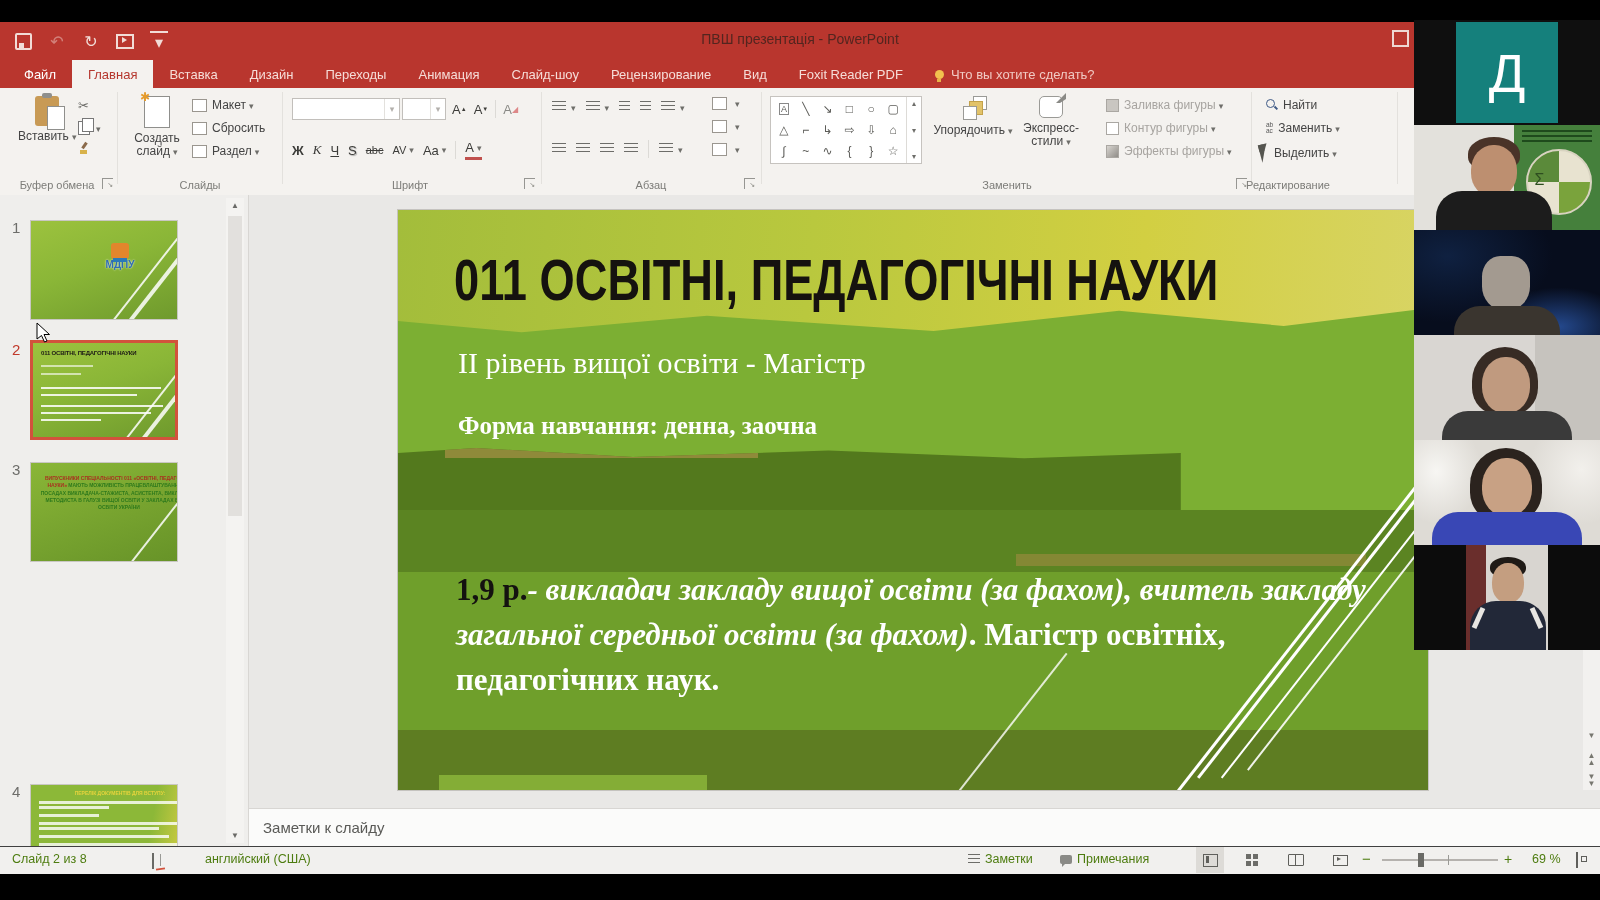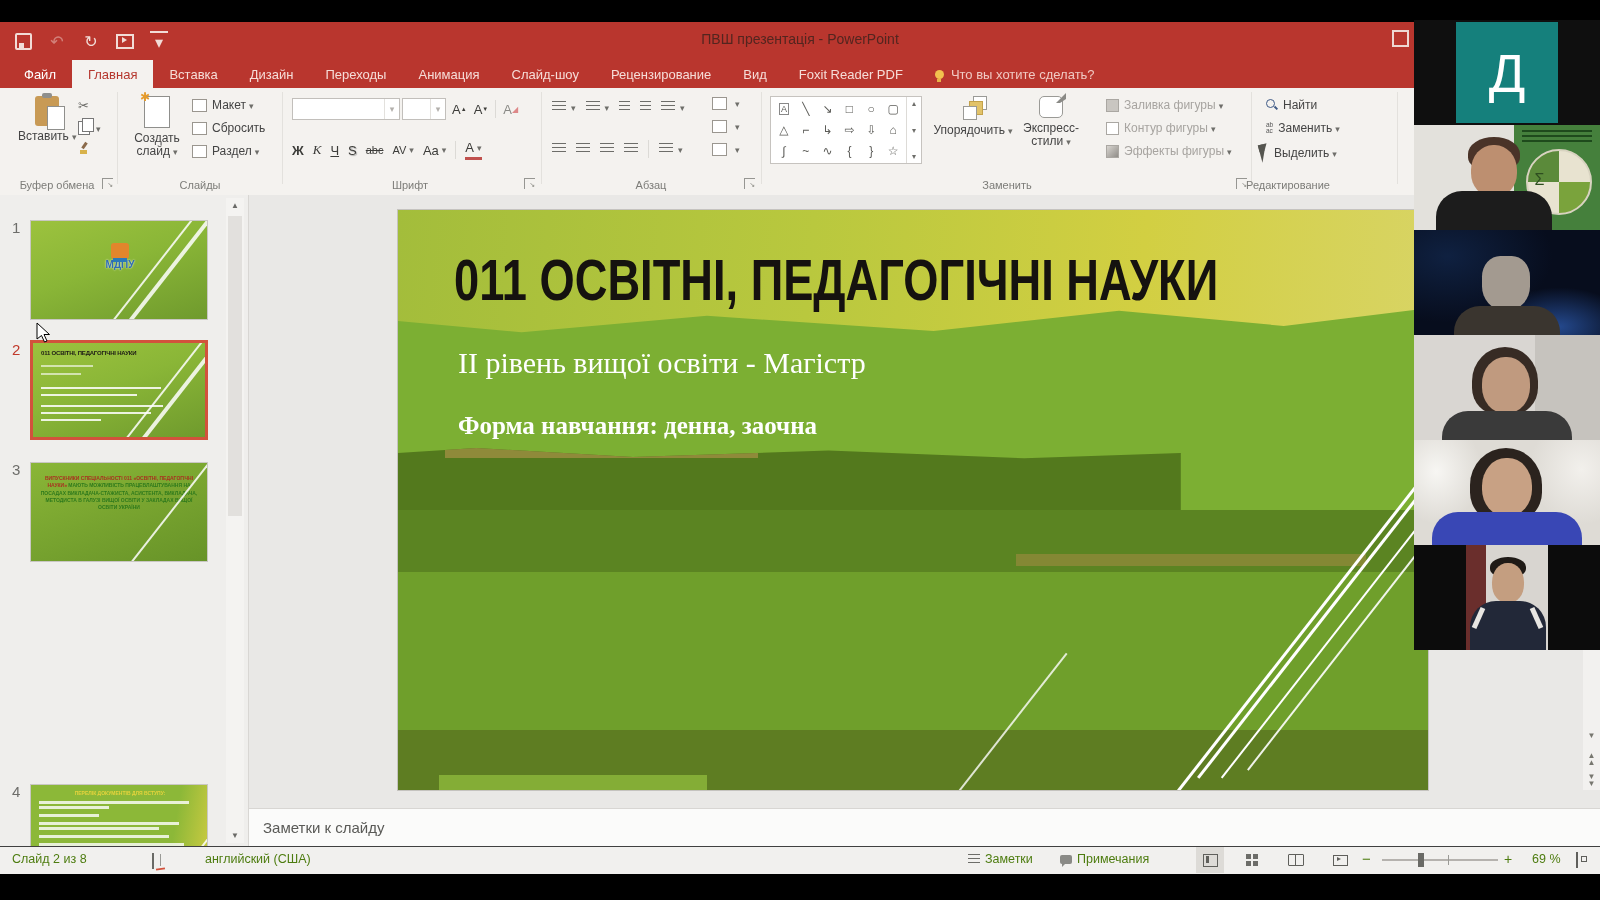--- a/index.html
+++ b/index.html
@@ -76,21 +76,21 @@
   
   .mag-ic{width:12px;height:12px;position:relative;display:inline-block;}
   .mag-ic:before{content:"";position:absolute;left:0;top:0;width:7px;height:7px;border:1.7px solid #3f5a86;border-radius:50%;}
   .mag-ic:after{content:"";position:absolute;left:8px;top:8px;width:4px;height:1.8px;background:#3f5a86;transform:rotate(45deg);}
   .rep-ic{font-size:6.5px;line-height:6px;color:#555;display:inline-block;text-align:left;}
   .sel-ic{width:0;height:0;border-left:5px solid #55554f;border-right:4px solid transparent;border-bottom:11px solid transparent;border-top:7px solid #55554f;display:inline-block;transform:rotate(-15deg);}
   
   #thumbpanel{left:0;top:195px;width:248px;height:651px;background:#efeeec;border-right:1px solid #d8d6d3;overflow:hidden;}
   .tnum{left:12px;width:16px;text-align:left;font-size:15px;color:#6d6d6a;}
   .tnum.sel{color:#c0392b;}
-  .thumb{left:30px;width:178px;height:100px;border:1px solid #c9c7c3;box-sizing:border-box;overflow:hidden;cursor:pointer;background:linear-gradient(160deg,#9cc23e 0%,#8ab637 45%,#6f9a2d 100%);}
+  .thumb{left:30px;width:148px;height:100px;border:1px solid #c9c7c3;box-sizing:border-box;overflow:hidden;cursor:pointer;background:linear-gradient(160deg,#9cc23e 0%,#8ab637 45%,#6f9a2d 100%);}
   .thumb.sel{border:3px solid #d2523c;}
   .diag{position:absolute;width:2px;height:140px;background:#fff;opacity:.85;transform:rotate(38deg);}
   .mdpu-logo{position:absolute;left:62px;top:22px;width:54px;text-align:center;}
   .mdpu-em{width:18px;height:16px;margin:0 auto;background:#e2862c;border-radius:3px;position:relative;}
   .mdpu-em:after{content:"";position:absolute;left:2px;bottom:-3px;width:14px;height:4px;background:#2a7ab8;}
   .mdpu-txt{font-size:10px;font-weight:bold;color:#2f6cb3;text-shadow:0 0 2px #fff;}
   .t2-title{position:absolute;left:8px;top:7px;font-size:6px;font-weight:bold;color:#1d1a16;letter-spacing:-.2px;}
   .t2-band{position:absolute;left:0;top:0;width:100%;height:22px;background:linear-gradient(90deg,#aabf3c,#d6d344);z-index:-1;}
   .tline{position:absolute;height:2px;background:rgba(255,255,255,.85);}
   .t3-text{position:absolute;left:6px;top:12px;width:164px;font-size:5px;font-weight:bold;line-height:1.45;text-align:center;}
@@ -439,20 +439,21 @@
     <div class="abs band-low"></div>
     <div class="abs band-bot"></div>
     <div class="sdiag" style="left:1008px;top:-40px;width:3px;height:680px"></div>
     <div class="sdiag" style="left:1032px;top:-40px;width:2px;height:680px"></div>
     <div class="sdiag" style="left:1052px;top:-30px;width:2px;height:660px;opacity:.9"></div>
     <div class="sdiag" style="left:920px;top:120px;width:3px;height:560px"></div>
     <div class="sdiag" style="left:600px;top:420px;width:2px;height:220px;opacity:.8"></div>
     <div class="abs s-title">011 ОСВІТНІ, ПЕДАГОГІЧНІ НАУКИ</div>
     <div class="abs s-form"><span class="seg-w">Форма навчання: </span><span class="seg-w">денна, заочна</span></div>
     <div class="abs s-sub"><span class="seg-w">ІІ рівень вищої освіти -  </span><span class="seg-w">Магістр</span></div>
+    <div class="abs s-body s-p2"><span class="seg-k">1,9 р.</span><span class="seg-wi">- </span><span class="seg-wi">викладач закладу вищої освіти (за фахом), вчитель закладу загальної середньої освіти (за фахом)</span><span class="seg-w">. Магістр освітніх, педагогічних наук.</span></div>
   </div>
   <div class="abs msb">
     <div class="b" style="top:0">▲</div>
     <div class="b" style="top:530px">▼</div>
     <div class="b dbl" style="top:552px">▲<br>▲</div>
     <div class="b dbl" style="top:573px">▼<br>▼</div>
   </div>
 </div>
 
 <div class="abs" id="notesbar">

